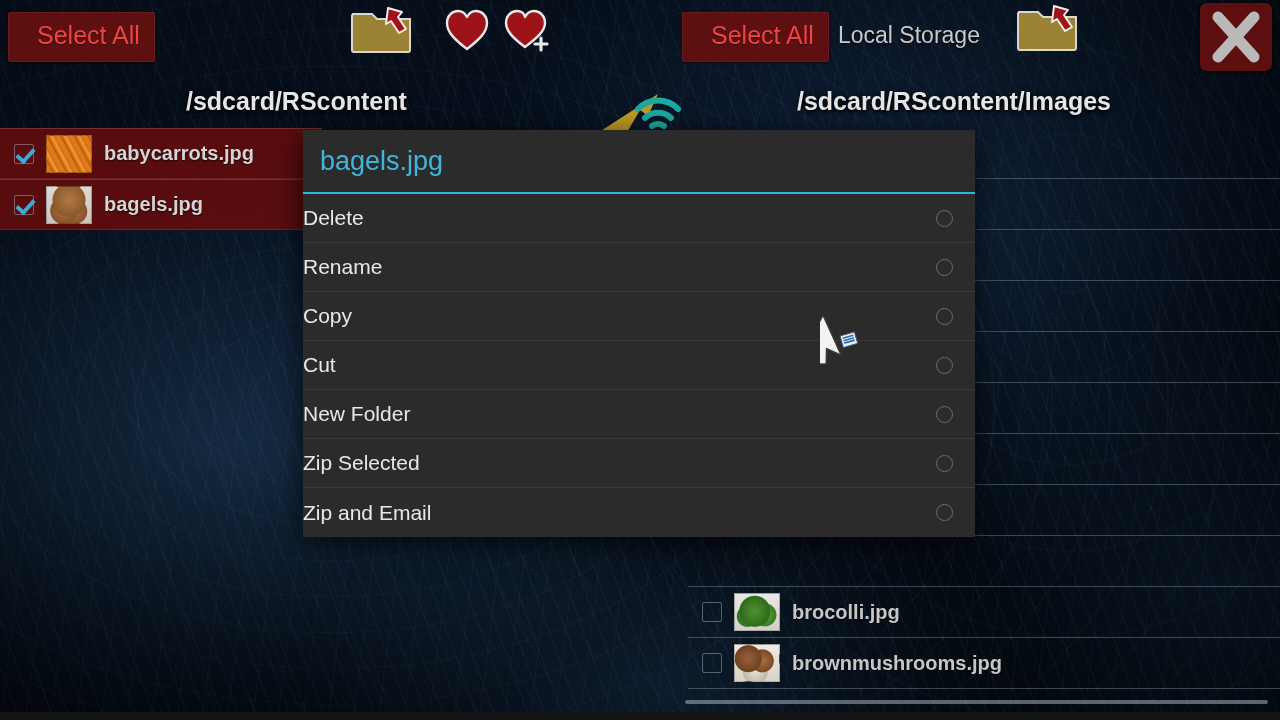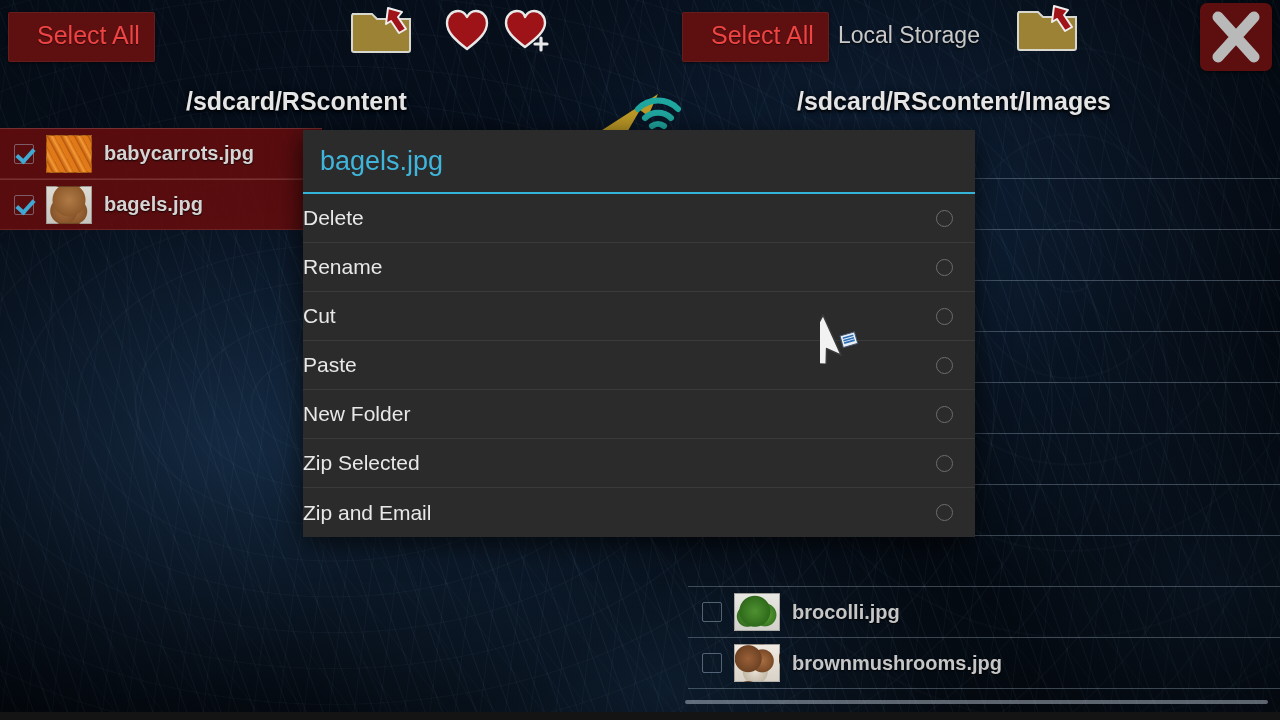--- a/index.html
+++ b/index.html
@@ -461,30 +461,30 @@
     <div class="menu-item">
       <div class="menu-label">Delete</div>
       <div class="menu-radio"></div>
     </div>
 
     <div class="menu-item">
       <div class="menu-label">Rename</div>
       <div class="menu-radio"></div>
     </div>
 
+    <div class="menu-item">
+      <div class="menu-label">Copy</div>
+      <div class="menu-radio"></div>
+    </div>
 
     <div class="menu-item">
       <div class="menu-label">Cut</div>
       <div class="menu-radio"></div>
     </div>
 
-    <div class="menu-item">
-      <div class="menu-label">Paste</div>
-      <div class="menu-radio"></div>
-    </div>
 
     <div class="menu-item">
       <div class="menu-label">New Folder</div>
       <div class="menu-radio"></div>
     </div>
 
     <div class="menu-item">
       <div class="menu-label">Zip Selected</div>
       <div class="menu-radio"></div>
     </div>

